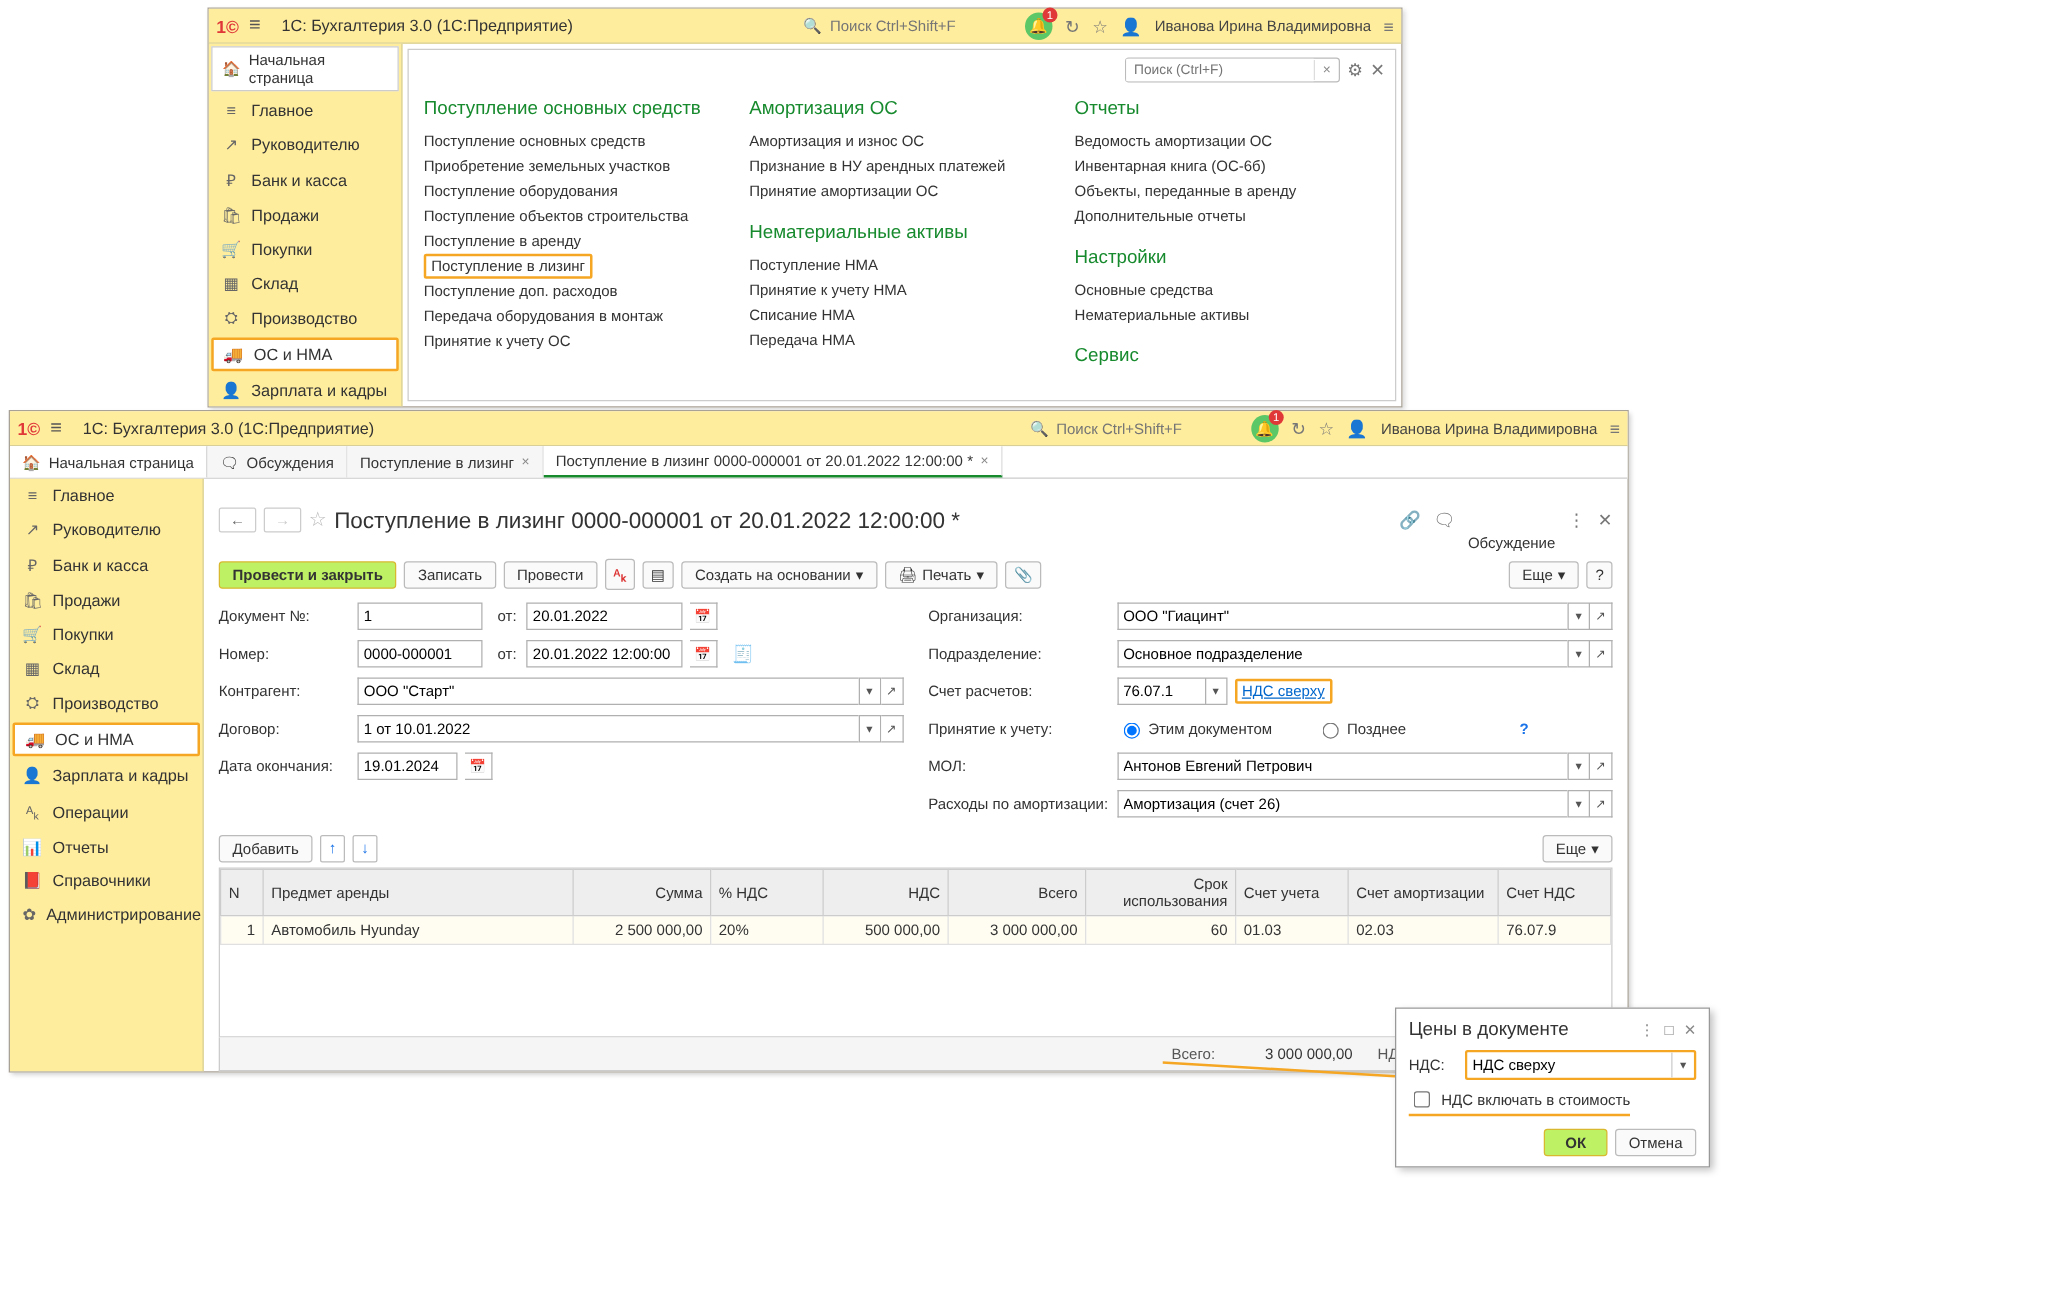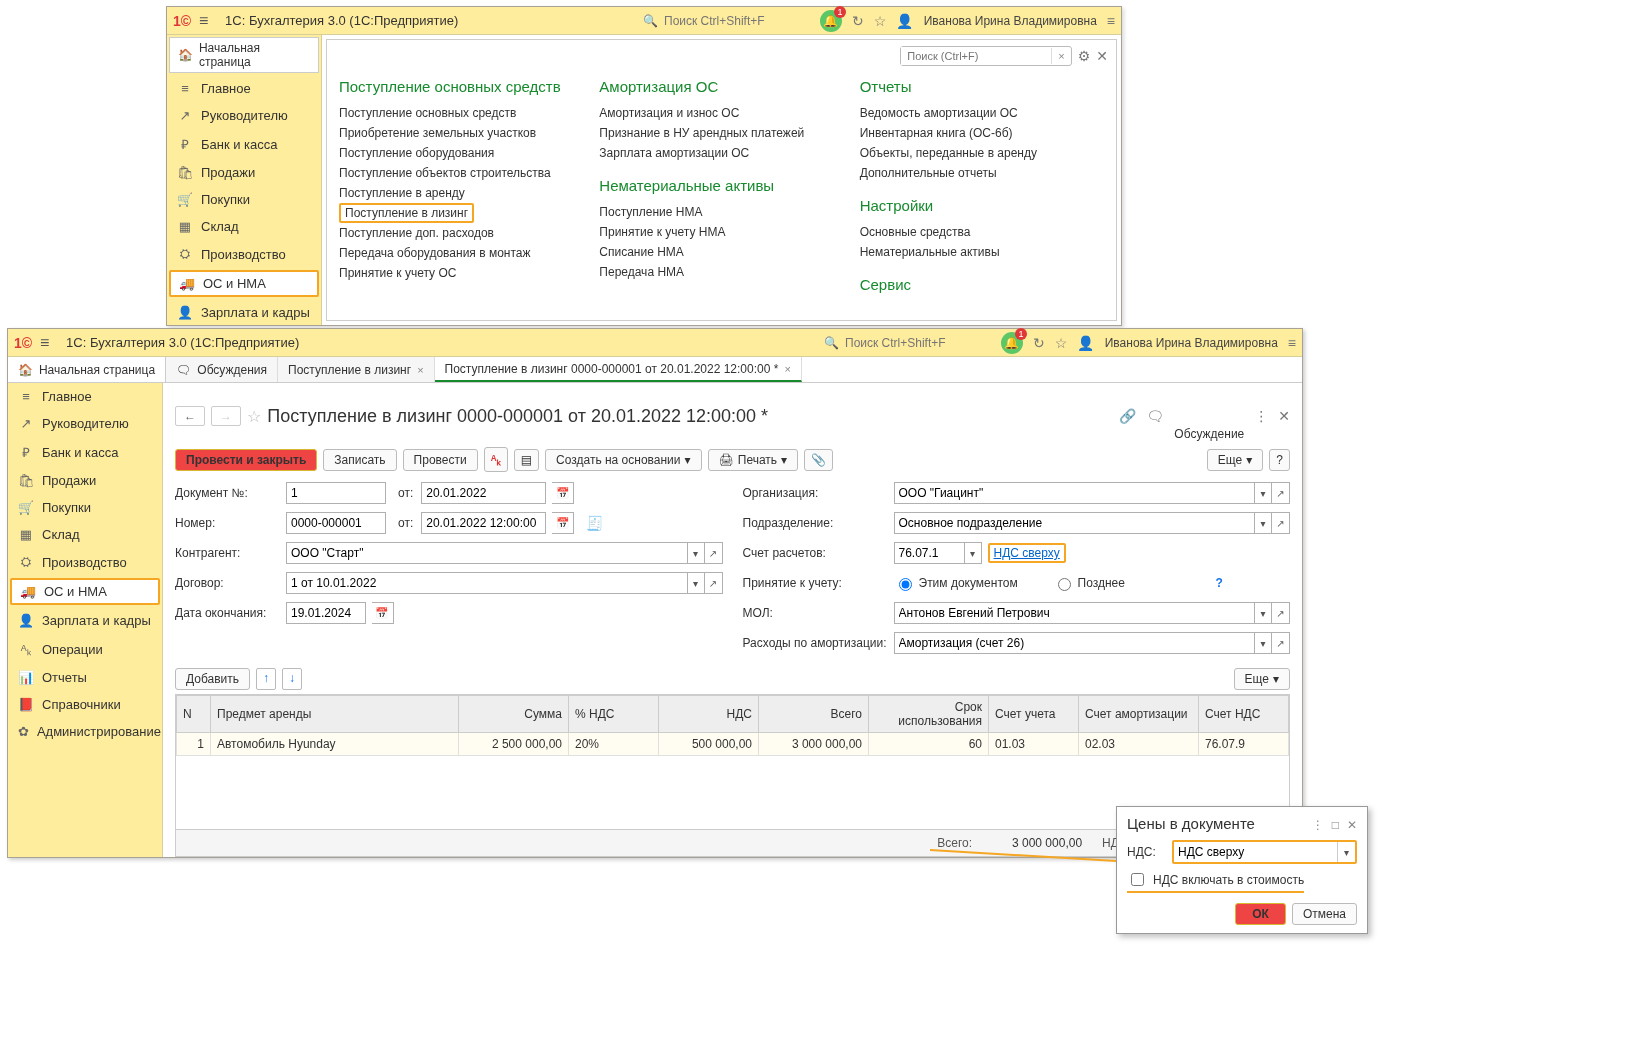--- a/index.html
+++ b/index.html
@@ -56,21 +56,21 @@
   .main2 { flex:1; padding: 8px 12px 0 12px; display:flex; flex-direction:column; }
   .doc-header-row { display:flex; align-items:center; gap:6px; margin-bottom:6px;}
   .nav-btn { border:1px solid #ccc; background:#fff; padding:2px 8px; border-radius:2px; font-size:12px; color:#666; cursor:pointer;}
   .nav-btn.disabled { color:#ccc; }
   .star-icon { color:#bbb; font-size:16px; }
   .doc-title { font-size:18px; color:#333; flex:1;}
   .hdr-right { display:flex; gap:10px; align-items:center; }
 
   .cmdbar { display:flex; gap:6px; align-items:center; margin-bottom:8px; }
   .btn { border:1px solid #bbb; background:#fafafa; padding:3px 10px; border-radius:3px; font-size:12px; cursor:pointer; display:flex; align-items:center; gap:4px;}
-  .btn.yellow { background:#ef4444; border-color:#d8b82e; font-weight:bold; color:#333;}
+  .btn.yellow { background:#bef264; border-color:#d8b82e; font-weight:bold; color:#333;}
   .btn.icon-only { padding:3px 6px;}
   .cmdbar-spacer { flex:1; }
 
   .form-grid { display:flex; gap:20px; margin-bottom: 8px;}
   .form-col { flex:1; display:flex; flex-direction:column; gap:4px; }
   .form-row { display:flex; align-items:center; gap:6px; min-height:26px;}
   .form-row label { width:105px; font-size:12px; color:#333; flex-shrink:0;}
   .form-col.right .form-row label { width:145px; }
   .inp { border:1px solid #b0b0b0; padding:2px 4px; font-size:12px; background:#fff; height:22px;}
   .inp.w90 { width:100px; }
@@ -99,21 +99,21 @@
 
   .totals-bar { display:flex; justify-content:flex-end; gap:20px; padding:6px 10px; background:#f5f5f5; border:1px solid #ccc; border-top:none; font-size:12px;}
   .totals-bar .lbl { color:#555;}
   .totals-bar .val { min-width:90px; text-align:right;}
 
   .comment-row { display:flex; align-items:center; gap:6px; padding:6px 0;}
   .comment-row input { flex:1; border:1px solid #b0b0b0; height:22px; padding:2px 4px; font-size:12px;}
 
   
   .popup { position:absolute; left:1116px; top:806px; width:252px; border:1px solid #999; background:#fff; box-shadow:3px 3px 6px rgba(0,0,0,.25); padding:8px 10px;}
-  .popup-header { display:flex; align-items:flex-end; margin-bottom:8px;}
+  .popup-header { display:flex; align-items:center; margin-bottom:8px;}
   .popup-title { font-size:15px; color:#333; flex:1;}
   .popup-ctrls { display:flex; gap:8px; color:#888;}
   .popup-ctrls span { cursor:pointer; font-size:12px;}
   .popup-row { display:flex; align-items:center; gap:6px; margin-bottom:6px;}
   .popup-row label { width:40px; font-size:12px;}
   .popup-row .combo { flex:1; border:2px solid #f5a623; border-radius:2px;}
   .popup-row .combo .inp { border:none; flex:1; height:20px;}
   .popup-row .combo .drop { border:none; border-left:1px solid #ccc;}
   .chk-row { display:flex; gap:6px; align-items:center; font-size:12px; margin-bottom:10px;}
   .chk-underline { border-bottom:2px solid #f5a623; padding-bottom:2px; display:inline-flex; gap:6px; align-items:center;}
@@ -212,21 +212,21 @@
             <span class="lnk">Поступление в аренду</span>
             <span class="lnk hl">Поступление в лизинг</span>
             <span class="lnk">Поступление доп. расходов</span>
             <span class="lnk">Передача оборудования в монтаж</span>
             <span class="lnk">Принятие к учету ОС</span>
           </div>
           <div class="panel1-col">
             <h4>Амортизация ОС</h4>
             <span class="lnk">Амортизация и износ ОС</span>
             <span class="lnk">Признание в НУ арендных платежей</span>
-            <span class="lnk">Зарплата амортизации ОС</span>
+            <span class="lnk">Принятие амортизации ОС</span>
             <h4 style="margin-top:14px">Нематериальные активы</h4>
             <span class="lnk">Поступление НМА</span>
             <span class="lnk">Принятие к учету НМА</span>
             <span class="lnk">Списание НМА</span>
             <span class="lnk">Передача НМА</span>
           </div>
           <div class="panel1-col">
             <h4>Отчеты</h4>
             <span class="lnk">Ведомость амортизации ОС</span>
             <span class="lnk">Инвентарная книга (ОС-6б)</span>

